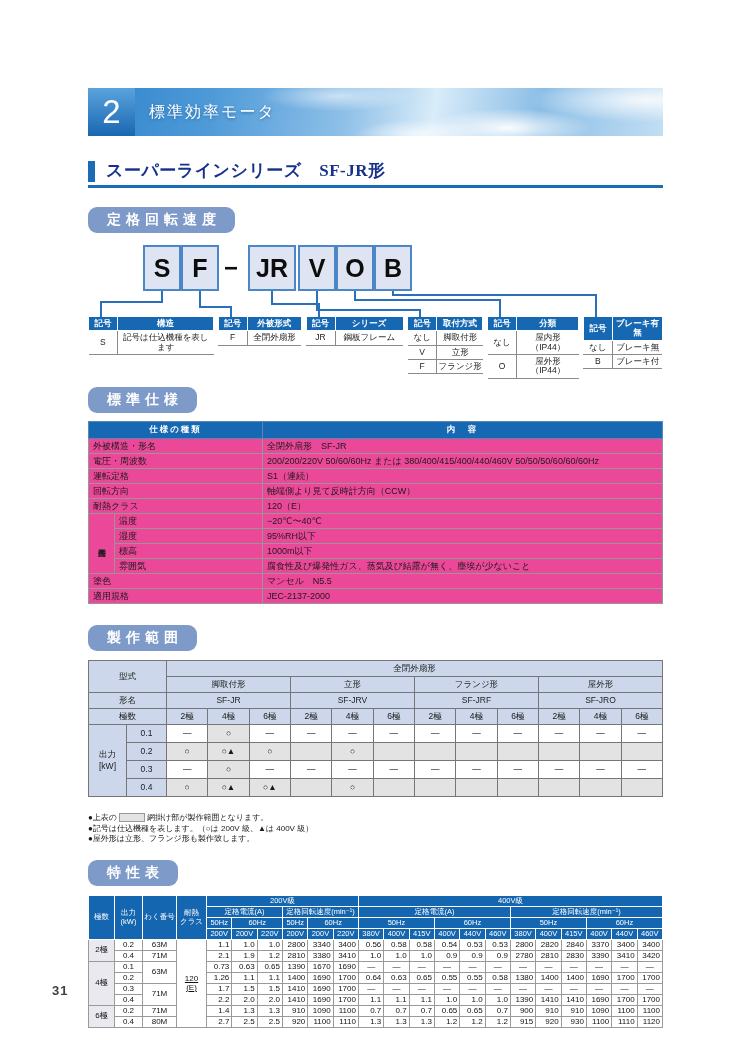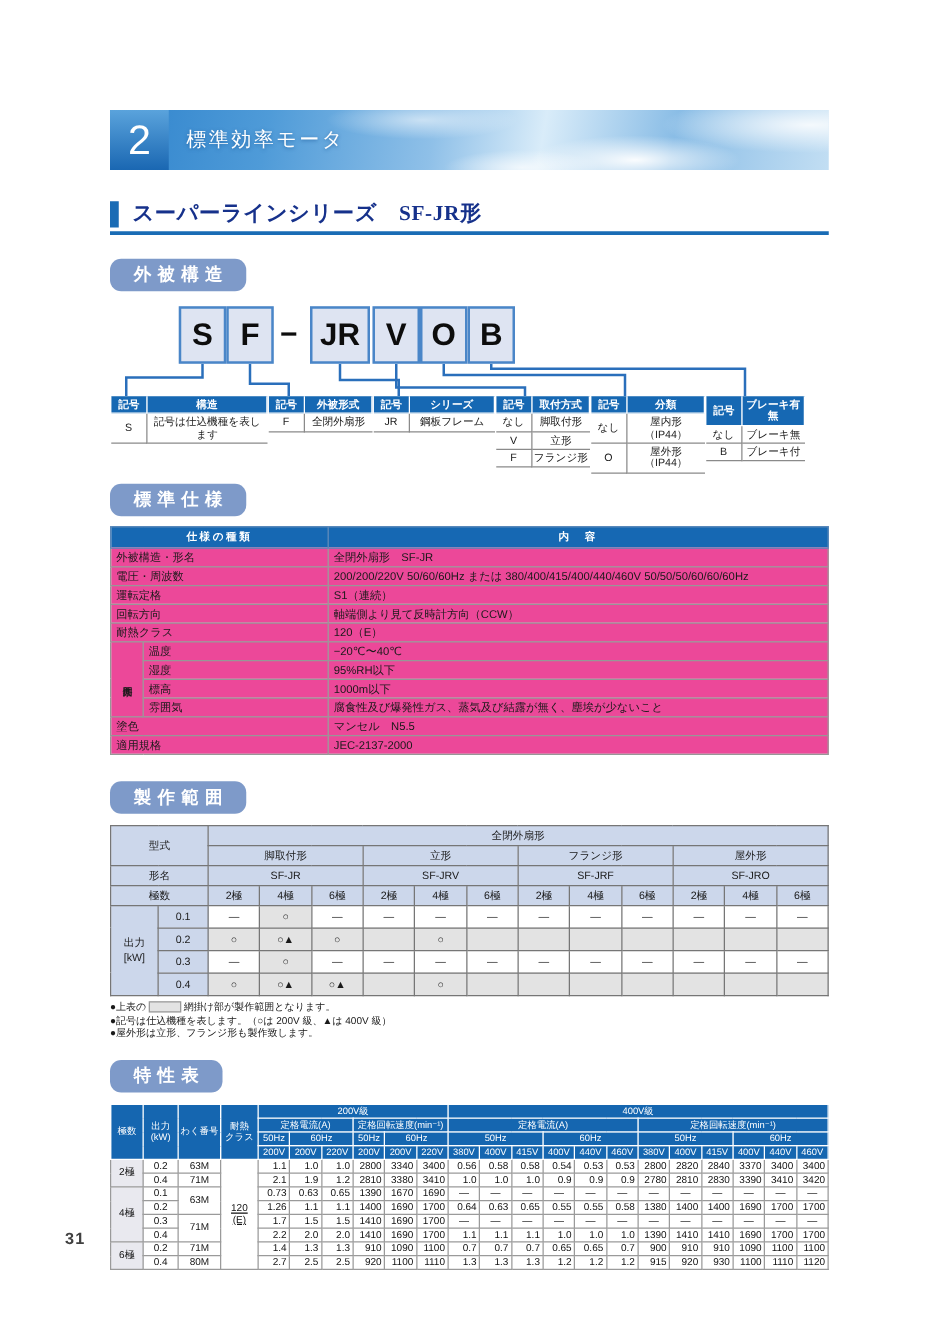--- a/index.html
+++ b/index.html
@@ -36,21 +36,21 @@
     letter-spacing:5px;padding:4px 14px 4px 19px;}
 
   
   .diagram{margin-top:12px;}
   .boxes{position:relative;height:46px;}
   .lbox{position:absolute;top:0;width:34px;height:42px;background:#dee4f2;border:2px solid #4a86c8;
     display:flex;align-items:center;justify-content:center;font-size:25px;font-weight:bold;color:#0d0d0d;}
   .lbox.wide{width:44px;}
   .ldash{position:absolute;top:0;height:46px;display:flex;align-items:center;font-size:24px;font-weight:bold;color:#0d0d0d;}
   .connectors{display:block;}
-  .legend-wrap{display:flex;align-items:flex-start;}
+  .legend-wrap{display:flex;justify-content:space-between;align-items:flex-start;}
   table.legend{border-collapse:collapse;font-size:8.5px;table-layout:fixed;}
   table.legend th{background:#1668b3;color:#fff;font-weight:bold;padding:2px 1px;border:1px solid #fff;border-top:none;line-height:1.1;}
   table.legend th:first-child{width:26px;}
   table.legend td{border-bottom:1px solid #8a8a8a;text-align:center;padding:2px 1px;color:#1a1a1a;line-height:1.1;}
   table.legend td:first-child{border-right:1px solid #8a8a8a;}
   .legend-0{width:126px;} .legend-1{width:84px;} .legend-2{width:98px;}
   .legend-3{width:76px;} .legend-4{width:92px;} .legend-5{width:80px;}
 
   
   .sec-gap1{margin-top:10px;}
@@ -58,21 +58,21 @@
   table.spec th{background:#1668b3;color:#fff;font-weight:bold;padding:2px 2px;border:1px solid #5b87b8;font-size:8.5px;letter-spacing:2px;}
   table.spec td{border:1px solid #979797;padding:1.5px 4px;height:11px;line-height:1.15;color:#1a1a1a;background:#ec4899;}
   td.vlabel{writing-mode:vertical-rl;text-orientation:upright;text-align:center;padding:0;font-size:8px;letter-spacing:0;width:26px;}
 
   
   table.prod{border-collapse:collapse;width:100%;table-layout:fixed;font-size:8.5px;text-align:center;margin-top:9px;border:1px solid #444;}
   table.prod th{background:#ccd7eb;border:1px solid #767676;font-weight:normal;color:#1a1a1a;padding:1px;height:13px;line-height:1.1;}
   table.prod td{border:1px solid #767676;height:15px;background:#fff;color:#1a1a1a;}
   table.prod td.plab{background:#ccd7eb;}
   table.prod td.sh{background:#e3e3e3;}
-  .notes{margin-top:4px;font-size:8px;line-height:1.35;color:#1a1a1a;}
+  .notes{margin-top:16px;font-size:8px;line-height:1.35;color:#1a1a1a;}
   .swatch{display:inline-block;width:24px;height:7px;background:#e3e3e3;border:1px solid #999;vertical-align:middle;margin:0 2px;}
 
   
   table.chart{border-collapse:collapse;width:100%;table-layout:fixed;font-size:8px;text-align:center;margin-top:9px;border:1.5px solid #333;}
   table.chart th{background:#1566b0;color:#fff;font-weight:normal;border:1px solid #fff;padding:0;height:10px;font-size:7.5px;line-height:1.12;white-space:pre-line;}
   table.chart td{border:1px solid #9a9a9a;height:10px;padding:0 2px;color:#111;line-height:1.1;background:#fff;}
   table.chart td.num{text-align:right;}
   table.chart td.dash{text-align:center;}
   table.chart td.pole{background:#e9e9ef;}
   table.chart td.heat{white-space:pre-line;text-decoration:underline;}
@@ -89,21 +89,21 @@
     <div class="banner-num">2</div>
     <div class="banner-title">標準効率モータ</div>
   </div>
 
   <div class="series">
     <div class="series-bar"></div>
     <div class="series-text">スーパーラインシリーズ　SF-JR形</div>
   </div>
 
   <div class="sec-gap1" style="margin-top:19px;">
-    <span class="badge">外被構造</span>
+    <span class="badge">定格回転速度</span>
   </div>
 
   <div class="diagram">
     <div class="boxes">
       <div class="lbox" style="left:55px">S</div>
       <div class="lbox" style="left:93px">F</div>
       <div class="ldash" style="left:136px">−</div>
       <div class="lbox wide" style="left:160px">JR</div>
       <div class="lbox" style="left:210px">V</div>
       <div class="lbox" style="left:248px">O</div>

